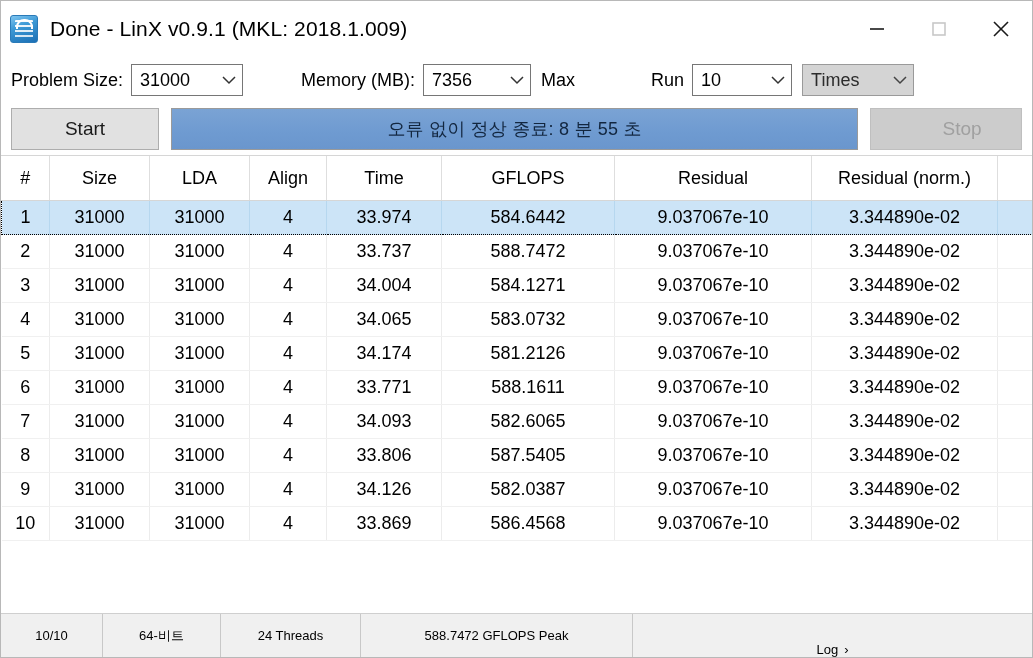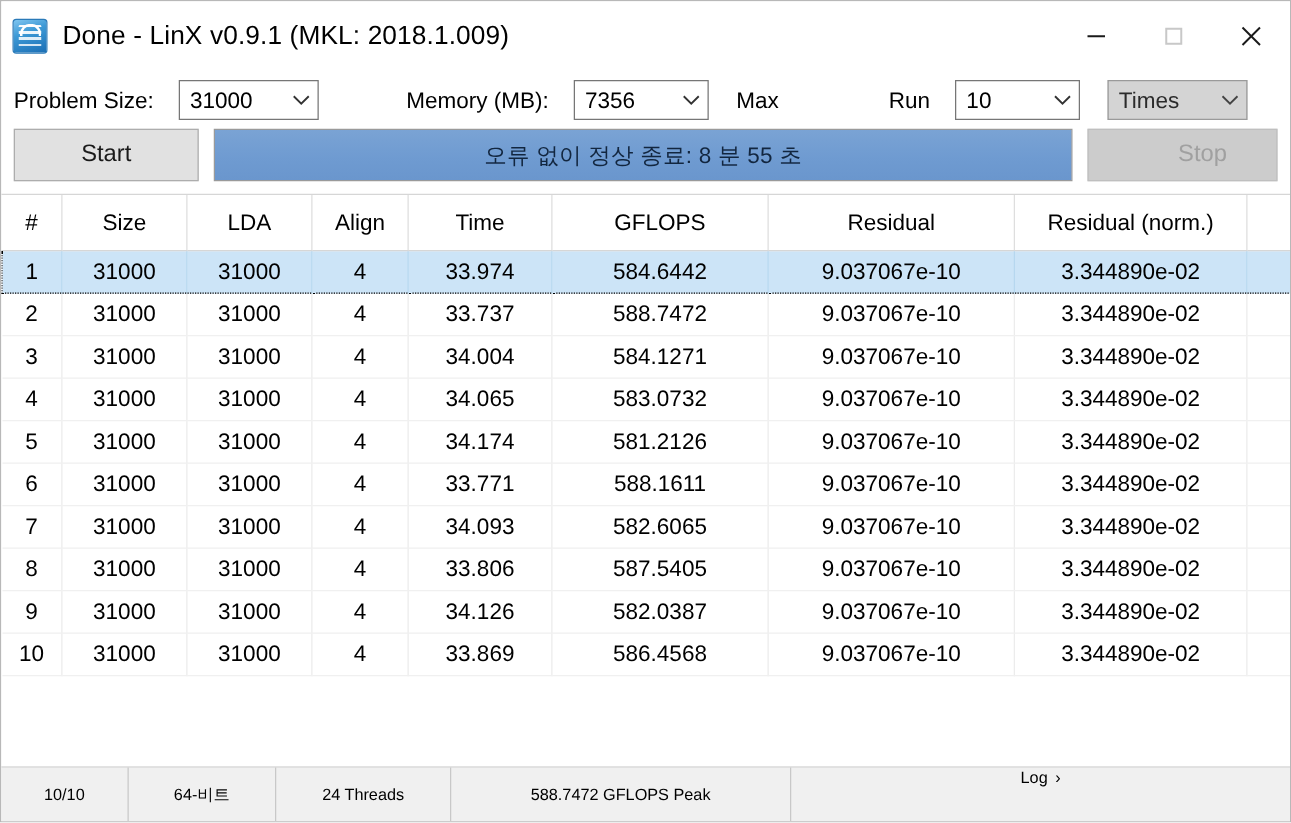--- a/index.html
+++ b/index.html
@@ -112,26 +112,25 @@
   .toolbar {
     flex: 0 0 auto;
     background: #ffffff;
     padding: 0 10px;
     box-sizing: border-box;
   }
   .row1 {
     height: 46px;
     display: flex;
     align-items: center;
-    gap: 12px;
   }
   .row2 {
     height: 52px;
     display: flex;
-    align-items: flex-start;
+    align-items: center;
   }
   .lbl {
     font-size: 18px;
     color: #000000;
     white-space: nowrap;
   }
 
   .combo {
     height: 32px;
     border: 1px solid #767676;
@@ -271,21 +270,21 @@
     justify-content: center;
     height: 100%;
     white-space: nowrap;
     box-sizing: border-box;
     border-right: 1px solid #c8c8c8;
     padding: 0 10px;
   }
   .st-cell.last { border-right: none; }
   .st-log {
     display: flex;
-    align-items: flex-start;
+    align-items: flex-end;
     gap: 6px;
     cursor: default;
   }
 </style>
 </head>
 <body>
 
 <div id="app">
 
   <div class="titlebar">

